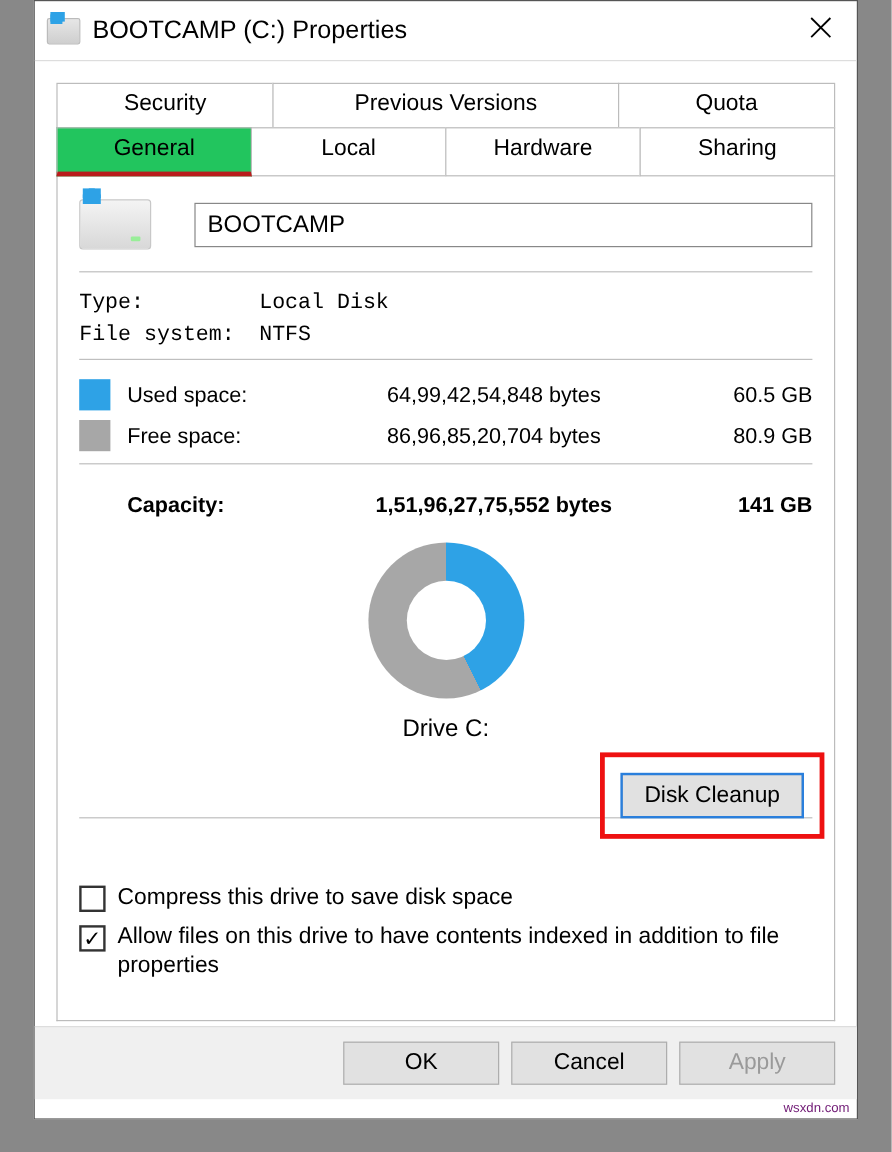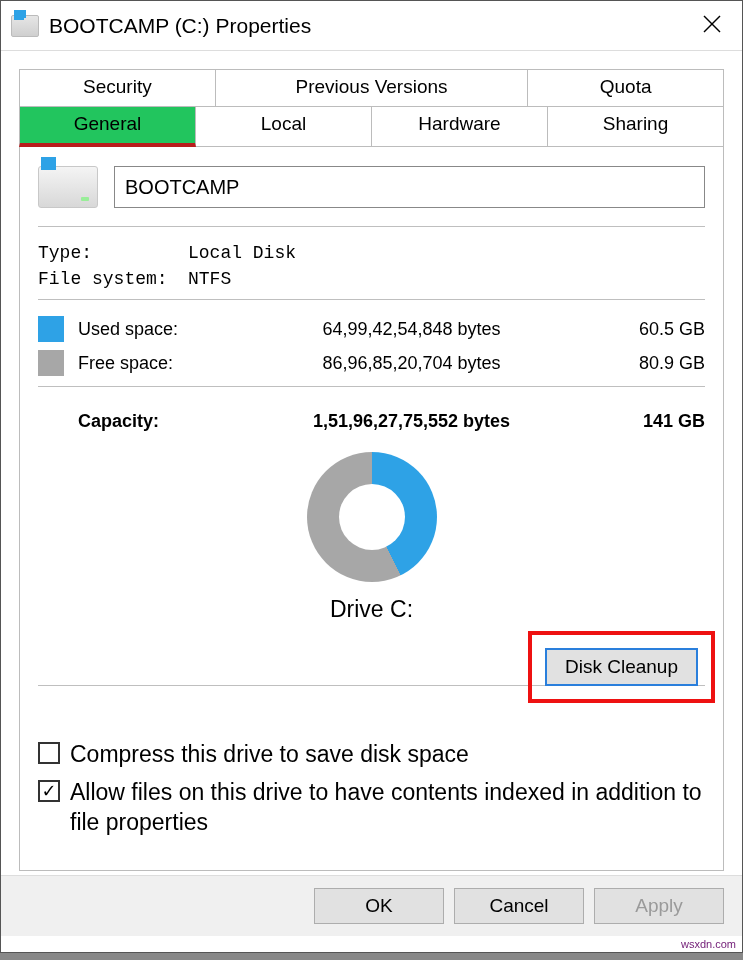--- a/index.html
+++ b/index.html
@@ -4,21 +4,21 @@
 <style>
   * { box-sizing: border-box; }
   body {
     margin: 0;
     font-family: "Segoe UI", Tahoma, sans-serif;
     font-size: 18px;
     background: #888;
     color: #000;
   }
   .window {
-    width: 743px;
+    width: 687px;
     margin: 0 auto;
     background: #fff;
     border: 1px solid #555;
     display: flex;
     flex-direction: column;
   }
   .titlebar {
     height: 50px;
     display: flex;
     align-items: center;
@@ -74,21 +74,21 @@
     position:relative; z-index:2;
   }
   .tab-content {
     border:1px solid #bcbcbc;
     border-top:none;
     margin-top:-1px;
     padding: 20px 18px 10px 18px;
     position:relative; z-index:1;
   }
 
-  .name-row { display:flex; gap:16px; margin-bottom:18px;}
+  .name-row { display:flex; align-items:center; gap:36px; margin-bottom:18px;}
   .drive-img {
     width:60px; height:42px;
     background:linear-gradient(#f4f4f4,#d8d8d8);
     border:1px solid #c8c8c8;
     border-radius:3px;
     position:relative;
   }
   .drive-img::after{
     content:""; position:absolute; bottom:6px; right:8px;
     width:8px; height:4px; background:#9e9; border-radius:1px;
@@ -129,21 +129,21 @@
   .donut-wrap { display:flex; align-items:flex-end; justify-content:center; position:relative;}
   .donut {
     width:130px; height:130px; border-radius:50%;
     background: conic-gradient(#2ea2e6 0deg 154deg, #a7a7a7 154deg 360deg);
     position:relative;
   }
   .donut::after{
     content:""; position:absolute; inset:32px;
     background:#fff; border-radius:50%;
   }
-  .drive-label { text-align:center; margin-top:14px; font-size:23px;}
+  .drive-label { text-align:center; margin-top:14px; font-size:20px;}
 
   .cleanup-wrap{
     position:absolute; right:-10px; bottom:-36px;
     padding:14px;
     border:4px solid #e11;
   }
   .btn {
     background:#e1e1e1;
     border:1px solid #adadad;
     padding:6px 18px;
@@ -155,21 +155,21 @@
 
   .chk-row { display:flex; align-items:flex-start; gap:10px; margin:8px 0;}
   .chk {
     width:22px; height:22px; border:2px solid #333;
     flex-shrink:0; display:flex; align-items:center; justify-content:center;
     cursor:pointer; margin-top:2px;
   }
   .chk.checked::after{
     content:"✓"; font-size:18px; line-height:18px;
   }
-  .chk-text { font-size:23px; line-height:1.3;}
+  .chk-text { font-size:19px; line-height:1.3;}
 
   .footer {
     background:#f0f0f0;
     border-top:1px solid #ddd;
     padding:12px 18px;
     display:flex; justify-content:flex-end; gap:10px;
   }
   .footer .btn { min-width:130px;}
   .footer .btn.disabled { color:#9a9a9a; cursor:default;}
 

